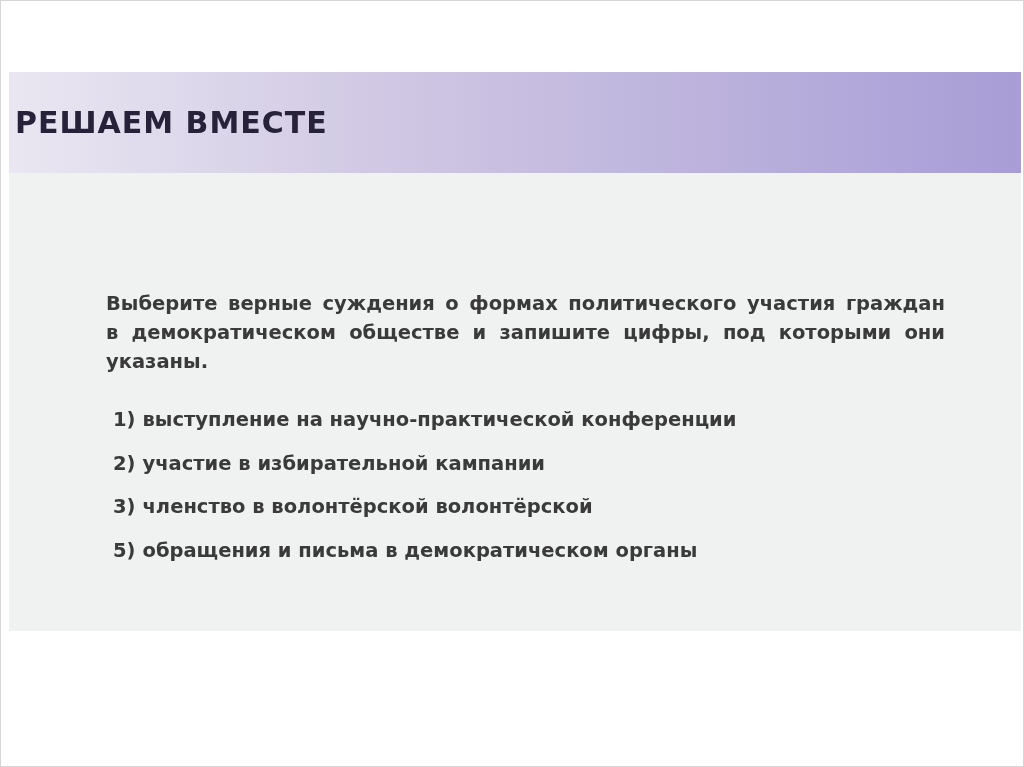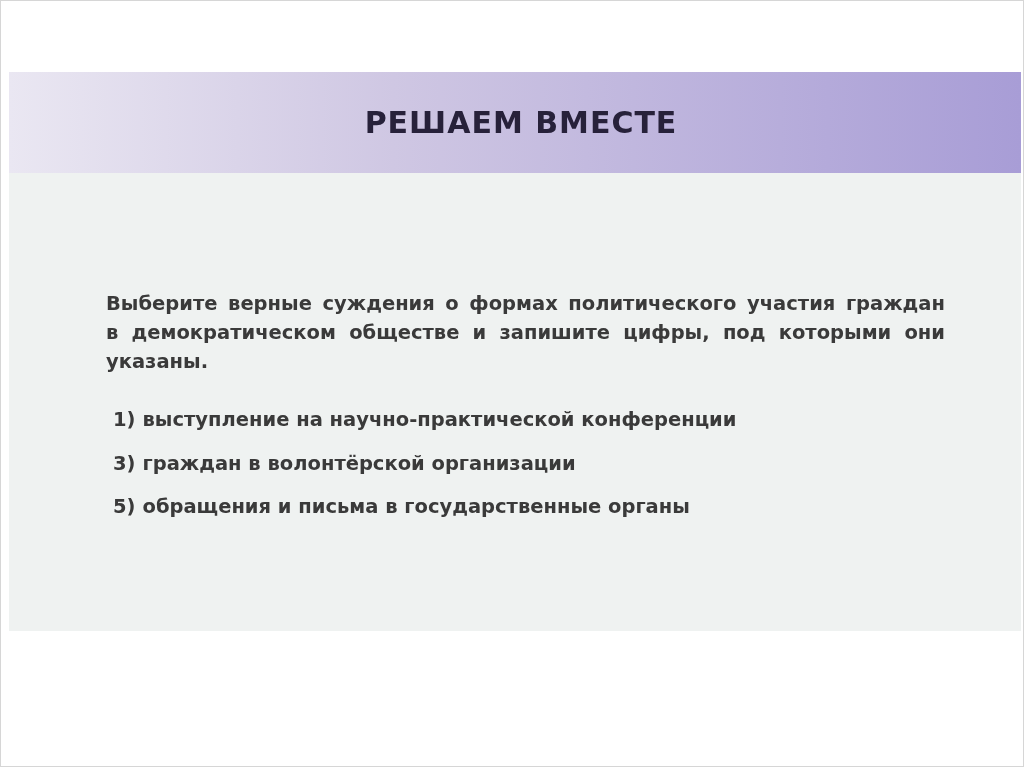--- a/index.html
+++ b/index.html
@@ -28,21 +28,21 @@
     left: 8px;
     top: 71px;
     width: 1012px;
     height: 101px;
     background: linear-gradient(90deg,
       var(--header-grad-left) 0%,
       var(--header-grad-mid) 38%,
       var(--header-grad-right) 100%);
     display: flex;
     align-items: center;
-    justify-content: center;
+    justify-content: flex-start;
   }
   .slide-title {
     font-size: 30px;
     font-weight: bold;
     letter-spacing: 1px;
     color: var(--title-color);
     transform: translateX(6px);
   }
   .slide-content {
     position: absolute;
@@ -86,22 +86,25 @@
 
   <div class="slide-content">
 
     <p class="question">Выберите верные суждения о формах политического участия граждан в демократическом обществе и запишите цифры, под которыми они указаны.</p>
 
     <ul class="options">
       <li class="option">
         <span class="num">1)</span><span>выступление на научно-практической конференции</span>
       </li>
       <li class="option">
-        <span class="num">3)</span><span>граждан в волонтёрской организации</span>
+        <span class="num">2)</span><span>участие в избирательной кампании</span>
       </li>
       <li class="option">
-        <span class="num">5)</span><span>обращения и письма в государственные органы</span>
+        <span class="num">3)</span><span>членство в волонтёрской волонтёрской</span>
+      </li>
+      <li class="option">
+        <span class="num">5)</span><span>обращения и письма в демократическом органы</span>
       </li>
     </ul>
 
   </div>
 
 </div>
 
 </body></html>

